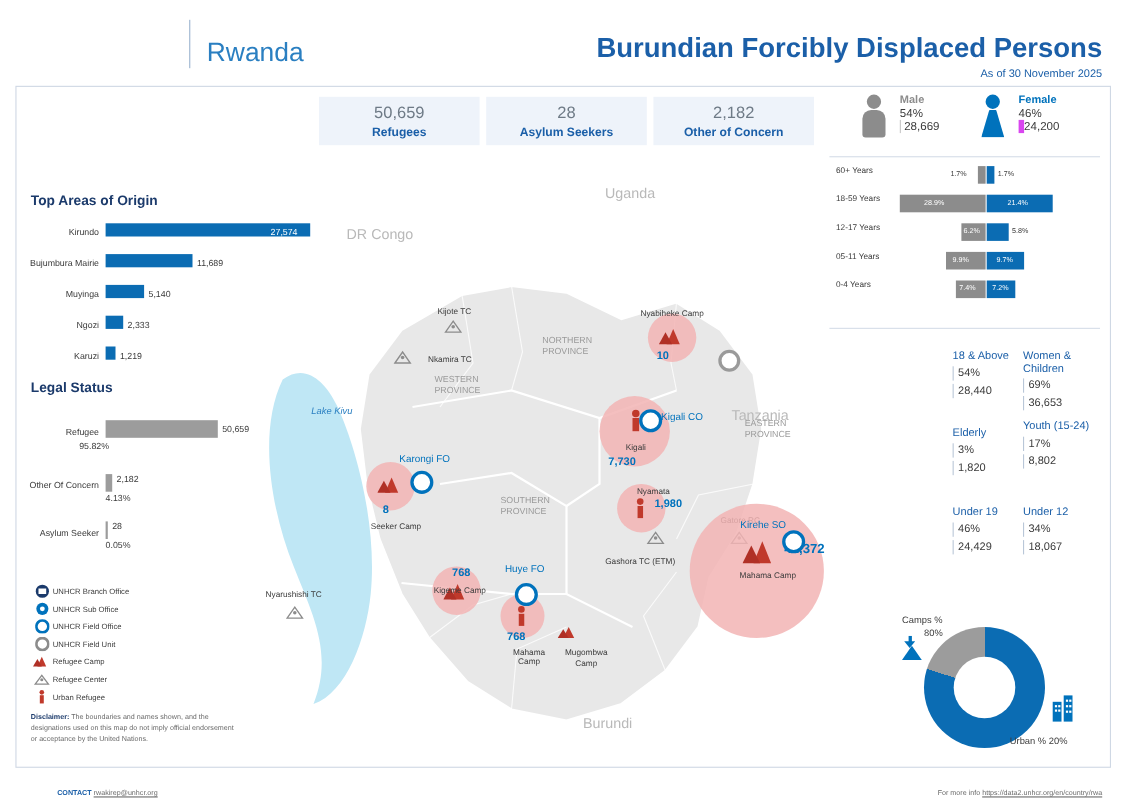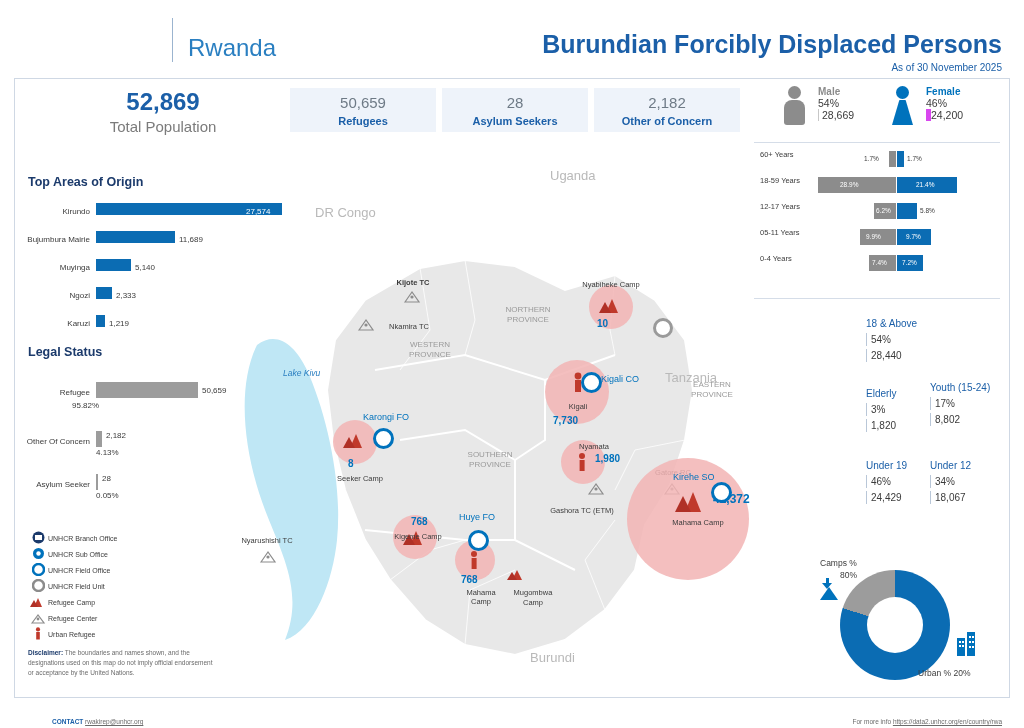--- a/index.html
+++ b/index.html
@@ -44,21 +44,21 @@
   .sect-title{position:absolute;font-size:12.5px;font-weight:bold;color:#1b3a6b;}
   .barlabel{position:absolute;text-align:right;font-size:8px;color:#3b3b3b;}
   .bar{position:absolute;height:12px;background:#0b6cb3;}
   .bar.grey{background:#9c9c9c;}
   .barval{position:absolute;font-size:8px;color:#3b3b3b;}
   .barpct{position:absolute;font-size:8px;color:#3b3b3b;}
   
   .map{position:absolute;left:215px;top:140px;width:540px;height:545px;}
   .lake-label{position:absolute;left:283px;top:366px;font-size:8.5px;color:#2a7fc1;font-style:italic;}
   .cname{position:absolute;font-size:13px;color:#b9b9b9;}
-  .pname{position:absolute;font-size:8px;color:#9a9a9a;text-align:center;line-height:1.2;}
+  .pname{position:absolute;font-size:8px;color:#9a9a9a;line-height:1.2;}
   .circle{position:absolute;border-radius:50%;background:#f2b4b4;opacity:.85;}
   .sitelabel{position:absolute;font-size:7.5px;color:#3b3b3b;text-align:center;}
   .sitenum{position:absolute;font-size:10px;font-weight:bold;color:#0072bc;}
   .ofc{position:absolute;font-size:9px;font-weight:normal;color:#0072bc;}
   .ring{position:absolute;border:3px solid #0072bc;border-radius:50%;background:#fff;}
   .ring.grey{border-color:#9a9a9a;}
   
   .legend{position:absolute;left:28px;top:530px;width:190px;font-size:7px;color:#3b3b3b;}
   .legend .row{display:flex;align-items:center;height:16px;}
   .legend .sym{width:20px;text-align:center;}
@@ -90,24 +90,20 @@
 
   <div class="hdr">
     <div class="divider-v"></div>
     <div class="country">Rwanda</div>
     <div class="title">Burundian Forcibly Displaced Persons</div>
     <div class="subtitle">As of 30 November 2025</div>
   </div>
 
   <div class="frame"></div>
 
-  <div class="total">
-    <div class="num">52,869</div>
-    <div class="lbl">Total Population</div>
-  </div>
 
   <div class="statbox" id="sb0">
     <div class="num">50,659</div>
     <div class="lbl">Refugees</div>
   </div>
   <div class="statbox" id="sb1">
     <div class="num">28</div>
     <div class="lbl">Asylum Seekers</div>
   </div>
   <div class="statbox" id="sb2">
@@ -276,21 +272,21 @@
     <div class="cname" style="left:315px;top:510px;">Burundi</div>
     <div class="lake-label" style="left:68px;top:228px;position:absolute;font-size:8.5px;color:#2a7fc1;font-style:italic;">Lake Kivu</div>
 
     
     <div class="pname" style="left:278px;top:165px;width:70px;">NORTHERN PROVINCE</div>
     <div class="pname" style="left:180px;top:200px;width:70px;">WESTERN PROVINCE</div>
     <div class="pname" style="left:240px;top:310px;width:70px;">SOUTHERN PROVINCE</div>
     <div class="pname" style="left:462px;top:240px;width:70px;">EASTERN PROVINCE</div>
 
     
-    <div class="sitelabel" style="left:168px;top:138px;width:60px;font-weight:bold;">Kijote TC</div>
+    <div class="sitelabel" style="left:168px;top:138px;width:60px;">Kijote TC</div>
     <svg style="position:absolute;left:188px;top:148px;" width="18" height="16">
         <polygon points="2,14 9,4 16,14" fill="none" stroke="#8c8c8c" stroke-width="1.2"></polygon>
         <circle cx="9" cy="9" r="1.6" fill="#8c8c8c"></circle>
       </svg>
 
     <div class="sitelabel" style="left:162px;top:182px;width:64px;">Nkamira TC</div>
     <svg style="position:absolute;left:142px;top:176px;" width="18" height="16">
         <polygon points="2,14 9,4 16,14" fill="none" stroke="#8c8c8c" stroke-width="1.2"></polygon>
         <circle cx="9" cy="9" r="1.6" fill="#8c8c8c"></circle>
       </svg>
@@ -457,20 +453,25 @@
       <span class="pyrtxt" style="left:112px;top:5px;">7.4%</span>
       <span class="pyrtxt" style="left:142px;top:5px;">7.2%</span>
     </div>
   </div>
 
   <div class="kpi" style="left:866px;top:318px;">
     <div class="k">18 &amp; Above</div>
     <div class="v">54%</div>
     <div class="v">28,440</div>
   </div>
+  <div class="kpi" style="left:930px;top:318px;width:68px;">
+    <div class="k">Women &amp; Children</div>
+    <div class="v">69%</div>
+    <div class="v">36,653</div>
+  </div>
   <div class="kpi" style="left:866px;top:388px;">
     <div class="k">Elderly</div>
     <div class="v">3%</div>
     <div class="v">1,820</div>
   </div>
   <div class="kpi" style="left:930px;top:382px;width:68px;">
     <div class="k">Youth (15-24)</div>
     <div class="v">17%</div>
     <div class="v">8,802</div>
   </div>

